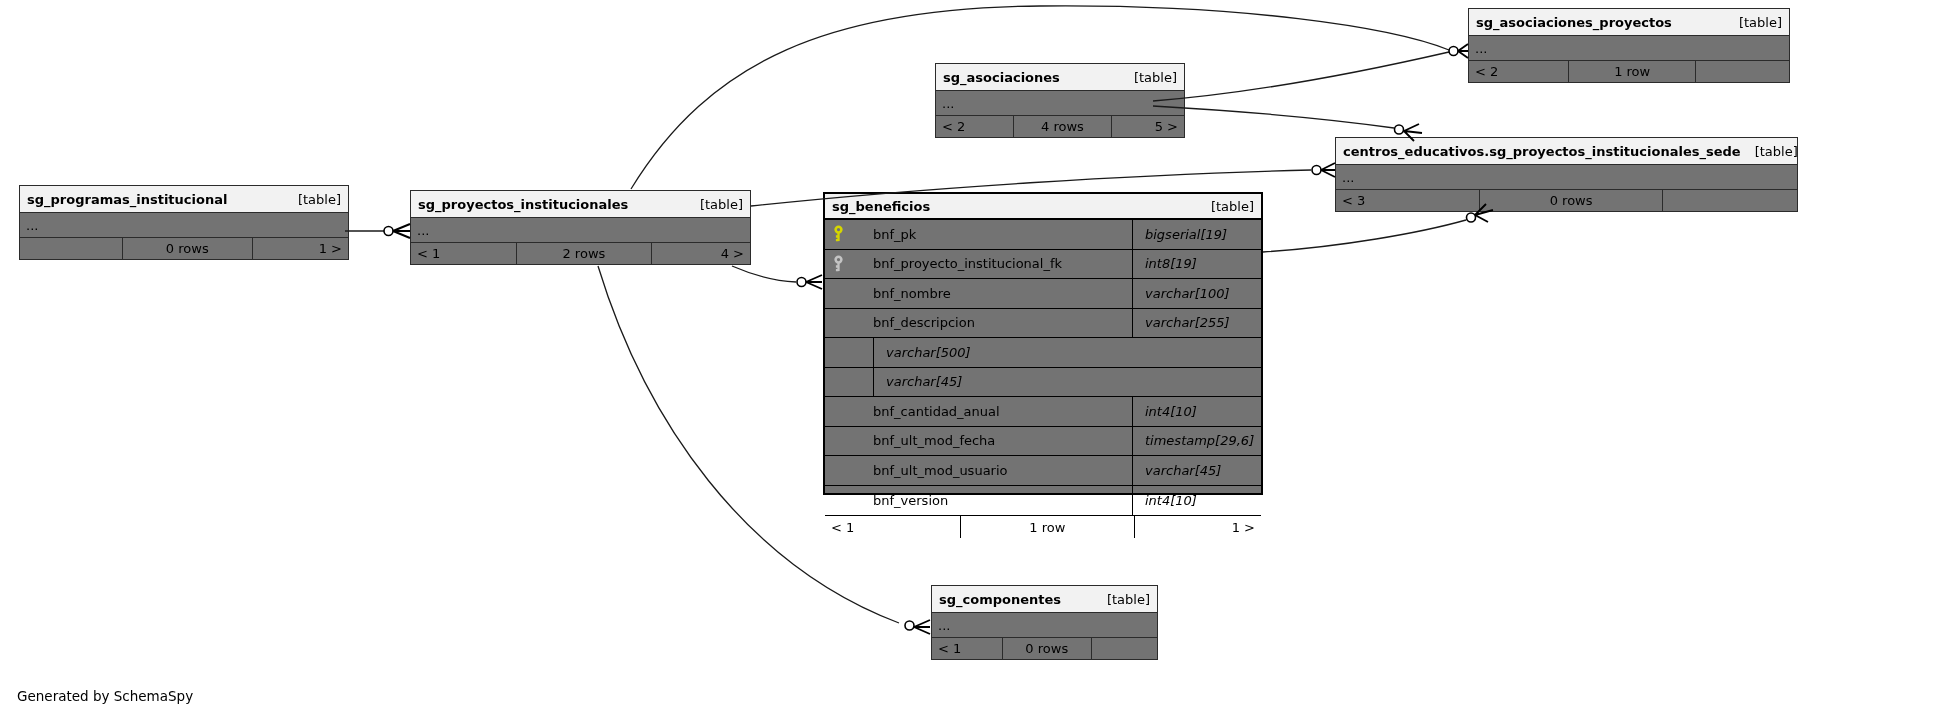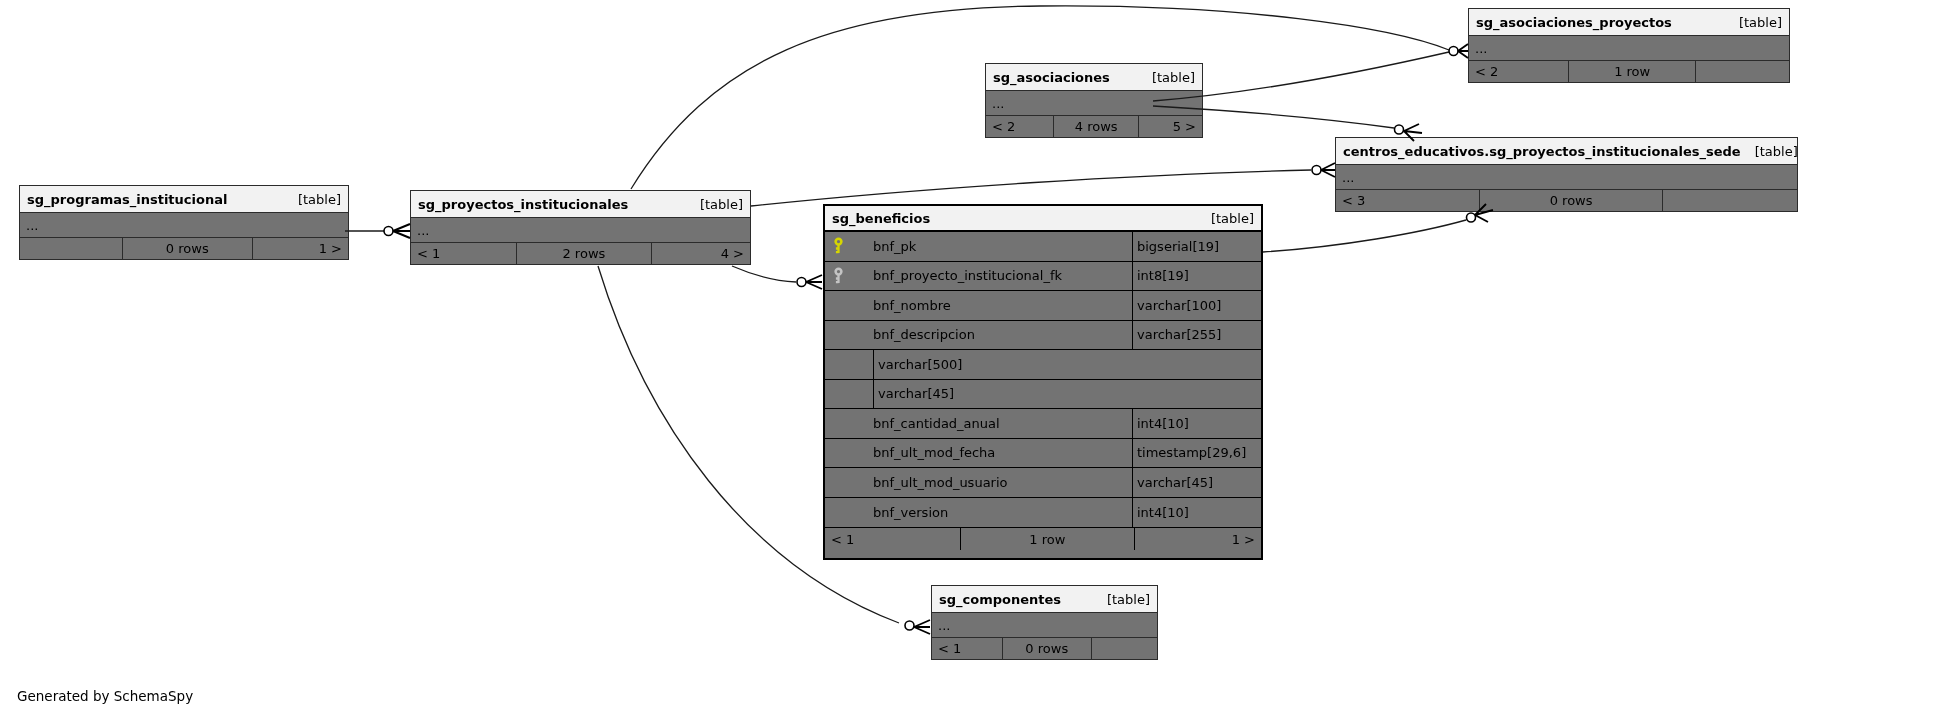--- a/index.html
+++ b/index.html
@@ -18,21 +18,21 @@
   .tbl .ft>div{display:flex;align-items:center;padding:0 6px;box-sizing:border-box;}
   .tbl .ft .fl{flex:0 0 31%;}
   .tbl .ft .fc{flex:1;justify-content:center;border-left:1.2px solid #2b2b2b;border-right:1.2px solid #2b2b2b;}
   .tbl .ft .fr{flex:0 0 29%;justify-content:flex-end;}
   
   .tbl.focus{border:2.5px solid #000;}
   .tbl.focus .hd{height:26px;border-bottom:2px solid #000;background:#f2f2f2;}
   .b-row{display:flex;height:29.5px;border-bottom:1.2px solid #000;box-sizing:border-box;align-items:stretch;gap:22px;}
   .b-icon{flex:0 0 26px;display:flex;align-items:center;justify-content:center;}
   .b-name{flex:1;display:flex;align-items:center;}
-  .b-type{flex:0 0 129px;border-left:1.2px solid #000;display:flex;align-items:center;padding-left:4px;box-sizing:border-box;}
+  .b-type{flex:0 0 129px;border-left:1.2px solid #000;display:flex;align-items:center;padding-left:12px;box-sizing:border-box;font-style:italic;}
   .tbl.focus .ft{height:23px;}
   .tbl.focus .ft .fc{border-color:#000;}
   
   #connectors{position:absolute;left:0;top:0;pointer-events:none;}
   #connectors path.rel{fill:none;stroke:#1a1a1a;stroke-width:1.3px;}
   #connectors path.prong{fill:none;stroke:#000;stroke-width:1.9px;}
   #connectors circle.dot{fill:#fff;stroke:#000;stroke-width:1.6px;}
   
   .gen-note{position:absolute;left:17px;top:688px;font-size:13.5px;}
 </style>
@@ -58,21 +58,21 @@
     <span class="tag">[table]</span>
   </div>
   <div class="dots">...</div>
   <div class="ft">
     <div class="fl">&lt; 1</div>
     <div class="fc">2 rows</div>
     <div class="fr">4 &gt;</div>
   </div>
 </div>
 
-<div class="tbl" style="left:985px;top:63px;width:218px;">
+<div class="tbl" style="left:935px;top:63px;width:250px;">
   <div class="hd">
     <span>sg_asociaciones</span>
     <span class="tag">[table]</span>
   </div>
   <div class="dots">...</div>
   <div class="ft">
     <div class="fl">&lt; 2</div>
     <div class="fc">4 rows</div>
     <div class="fr">5 &gt;</div>
   </div>
@@ -110,21 +110,21 @@
     <span class="tag">[table]</span>
   </div>
   <div class="dots">...</div>
   <div class="ft">
     <div class="fl">&lt; 1</div>
     <div class="fc">0 rows</div>
     <div class="fr"></div>
   </div>
 </div>
 
-<div class="tbl focus" style="left:823px;top:204px;width:440px;height:356px;">
+<div class="tbl focus" style="left:823px;top:192px;width:440px;height:303px;">
   <div class="hd">
     <span>sg_beneficios</span>
     <span class="tag">[table]</span>
   </div>
 
   <div class="b-row">
     <div class="b-icon">
       <svg width="13" height="18" viewBox="0 0 13 18">
         <circle cx="6.5" cy="4.6" r="2.9" fill="none" stroke="#d6d600" stroke-width="2.5"></circle>
         <path d="M6.5 7.5 L6.5 16 M6.5 11.5 L3.9 11.5 M6.5 15.2 L3.9 15.2" stroke="#d6d600" stroke-width="2.3" fill="none"></path>

